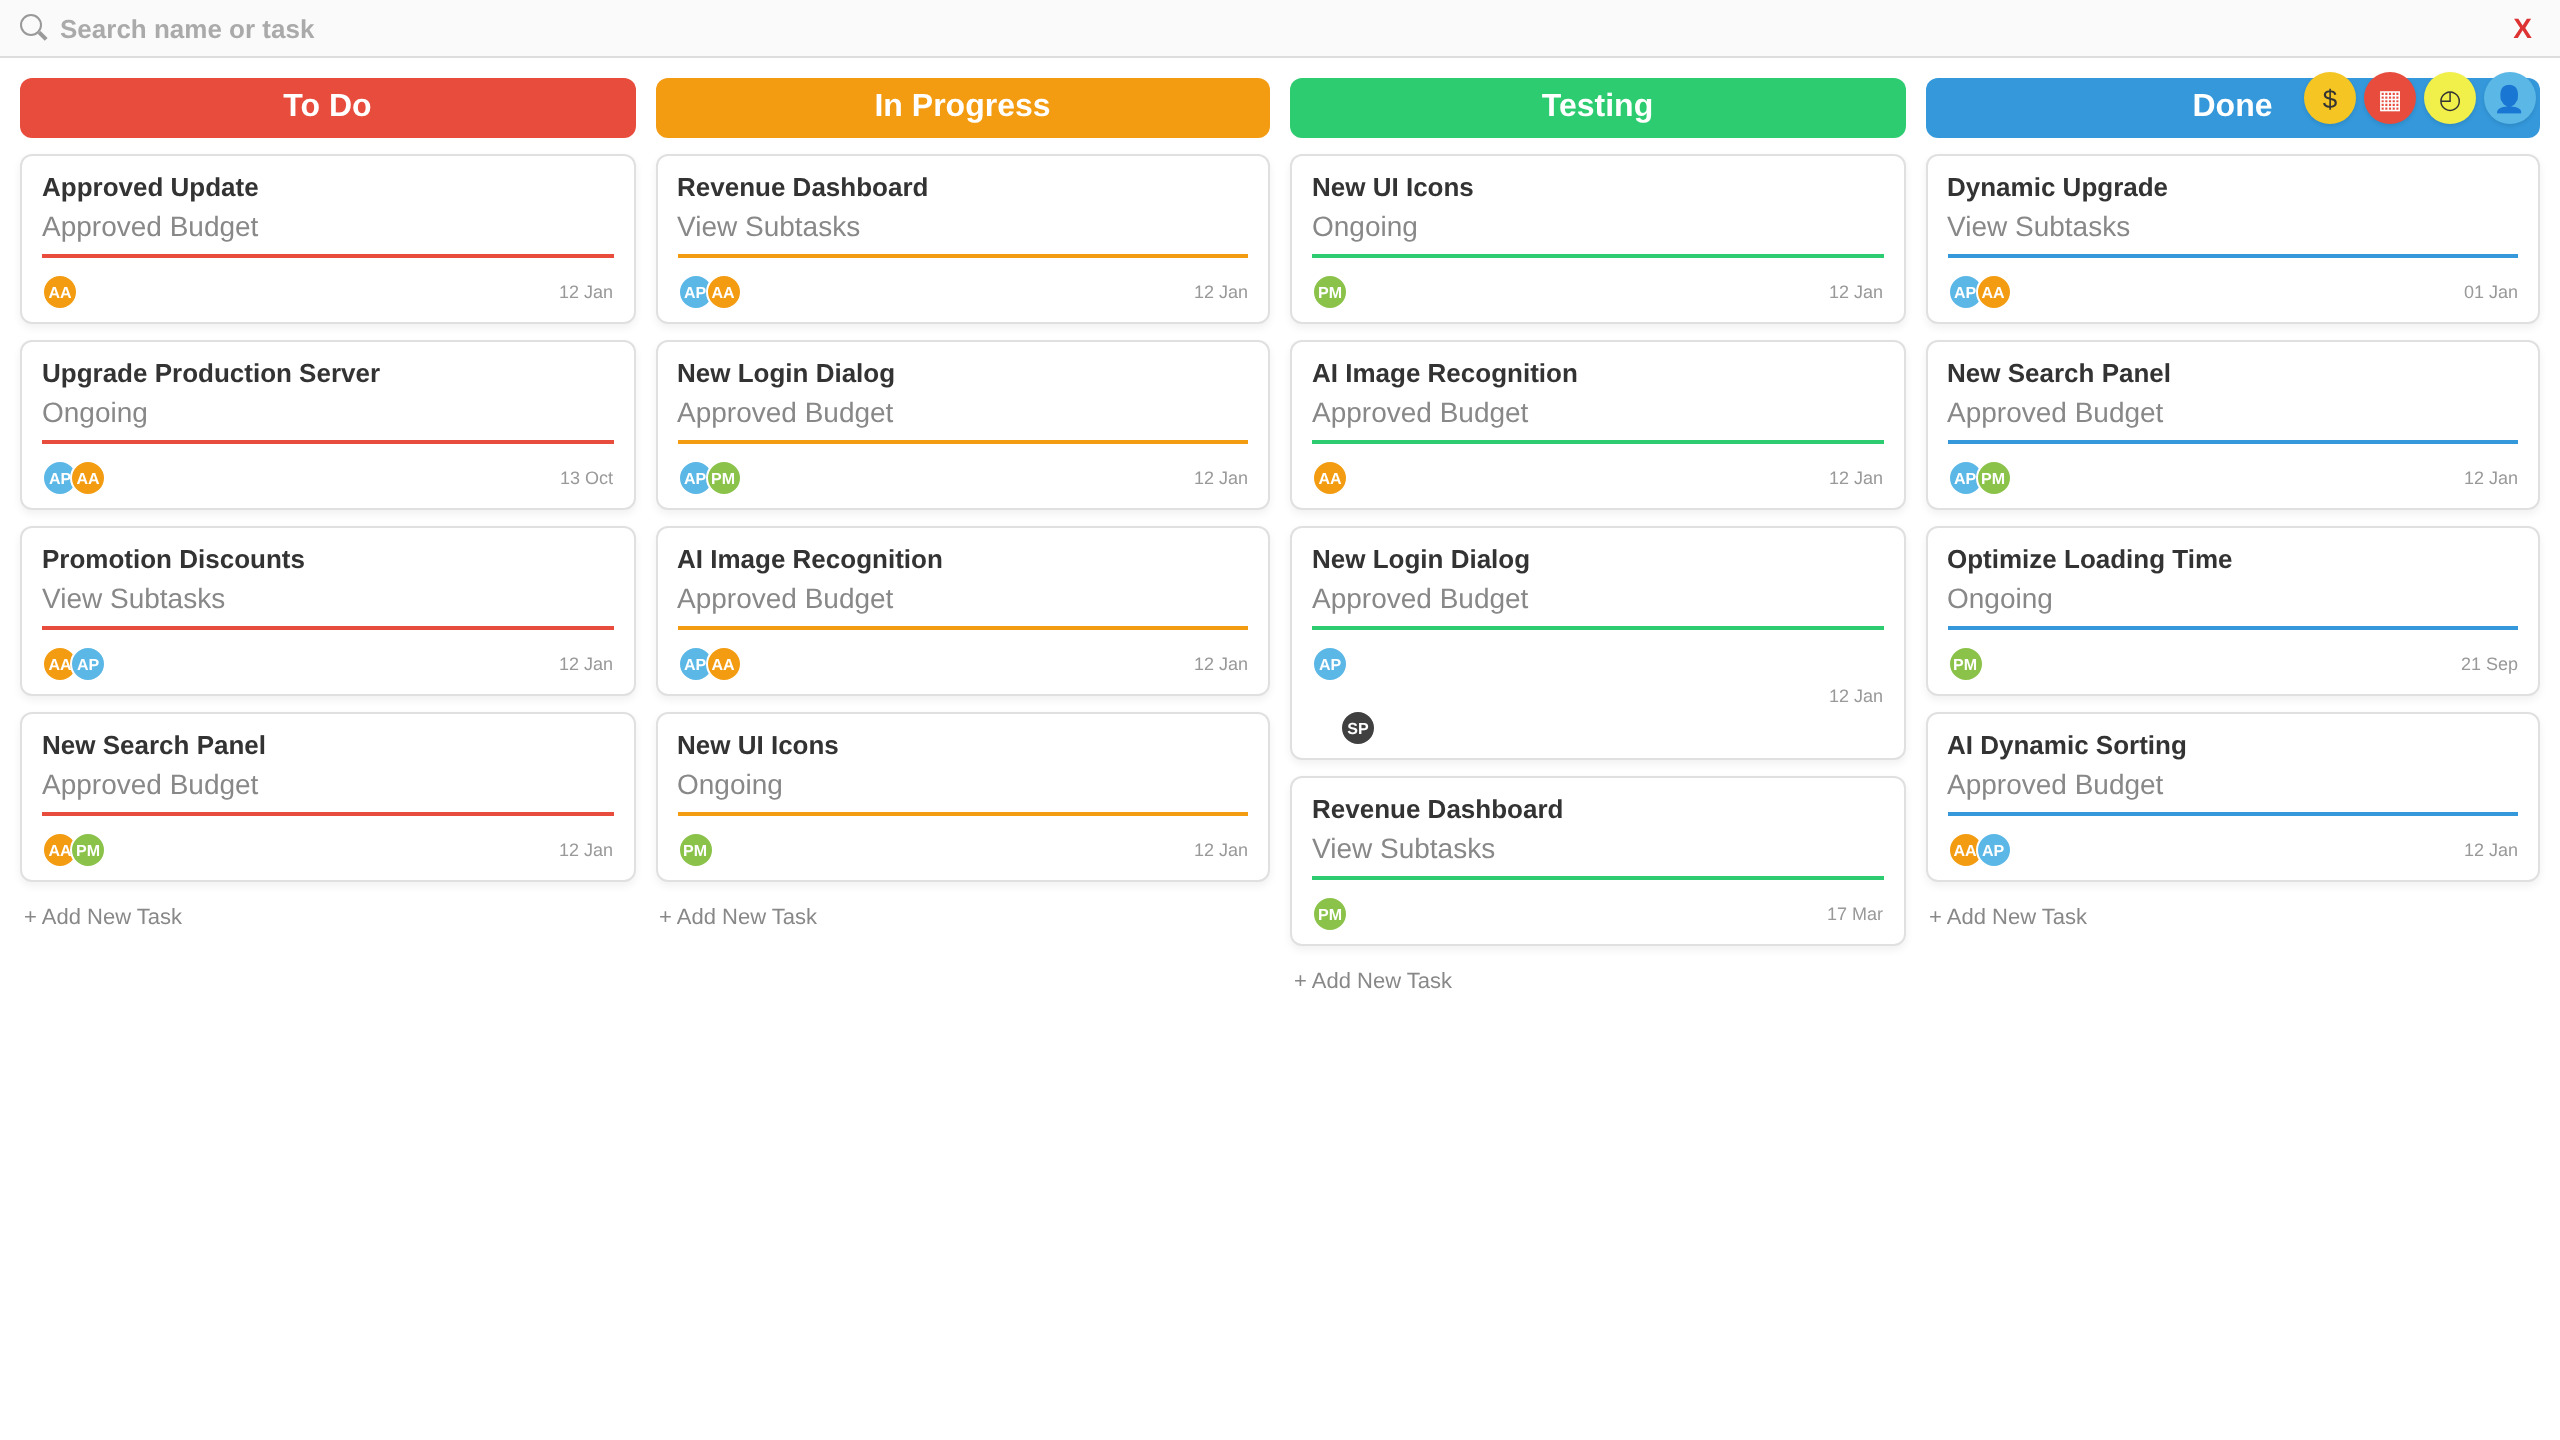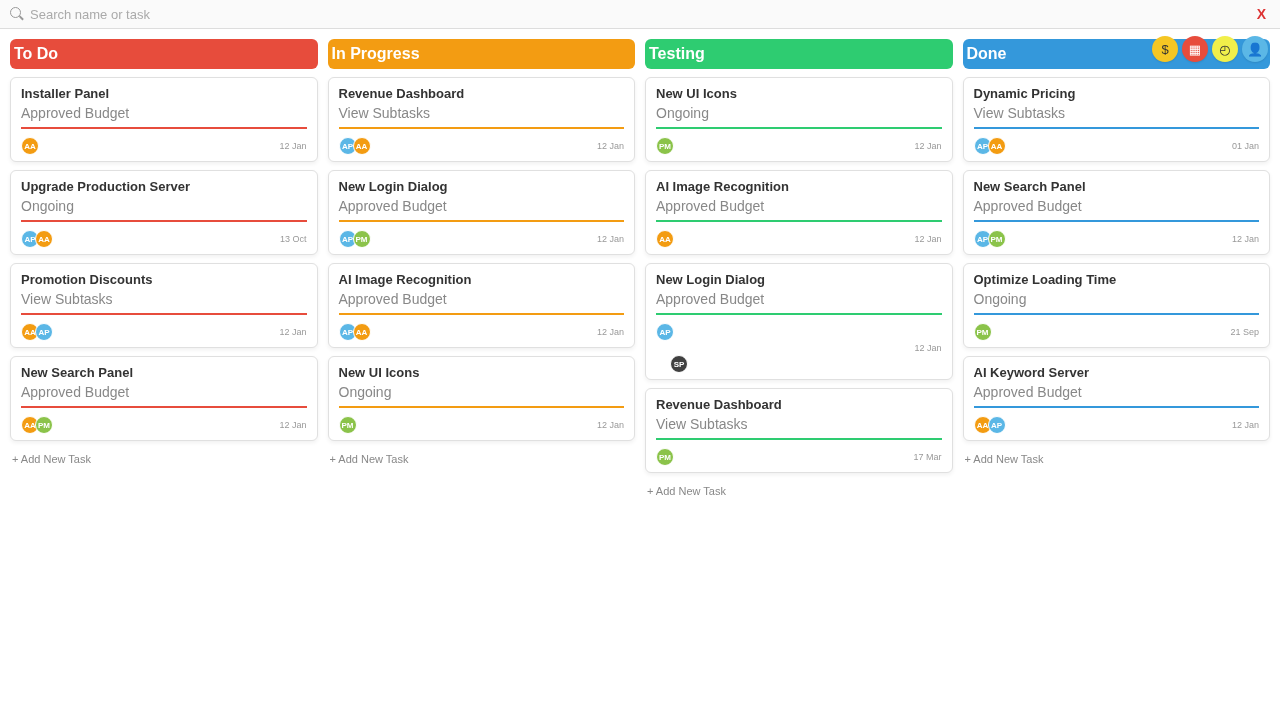--- a/index.html
+++ b/index.html
@@ -42,20 +42,21 @@
     transform: rotate(45deg);
     left: 9px; top: 10px;
   }
   .search-bar input {
     flex: 1;
     border: none;
     background: transparent;
     font-size: 13px;
     color: #b91c1c;
     outline: none;
+    font-weight: bold;
   }
   .search-bar input::placeholder { color: #aaa; }
   .search-bar .clear {
     color: #d33;
     font-weight: bold;
     font-size: 14px;
     cursor: pointer;
     padding: 0 4px;
   }
 
@@ -88,21 +89,21 @@
   .column {
     flex: 1 1 0;
     min-width: 0;
     display: flex;
     flex-direction: column;
     gap: 8px;
   }
 
   .col-header {
     color: #fff;
-    text-align: left;
+    text-align: center;
     padding: 6px 4px;
     border-radius: 6px;
     font-weight: 600;
     font-size: 16px;
   }
 
   .card {
     background: #fff;
     border: 1px solid #e0e0e0;
     border-radius: 6px;
@@ -172,21 +173,21 @@
     <div class="hi" style="background:#f5c623; color:#333">$</div>
     <div class="hi" style="background:#e74c3c; color:#fff">▦</div>
     <div class="hi" style="background:#f1ef4a; color:#333">◴</div>
     <div class="hi" style="background:#5bb7e6; color:#fff">👤</div>
   </div>
 
   <div class="board" id="board">
       <div class="column">
         <div class="col-header" style="background: rgb(231, 76, 60);">To Do</div>
         <div class="card">
-          <div class="title">Installer Panel</div>
+          <div class="title">Approved Update</div>
           <div class="subtitle">Approved Budget</div>
           <div class="accent" style="background: rgb(231, 76, 60);"></div>
           <div class="row">
             <div class="avatars">
               <div class="av" style="background: rgb(243, 156, 18);">AA</div>
             </div>
             <div class="date">12 Jan</div>
           </div>
         </div>
         <div class="card">
@@ -323,21 +324,21 @@
               <div class="av" style="background: rgb(139, 195, 74);">PM</div>
             </div>
             <div class="date">17 Mar</div>
           </div>
         </div>
         <div class="add-task">+ Add New Task</div>
       </div>
       <div class="column">
         <div class="col-header" style="background: rgb(52, 152, 219);">Done</div>
         <div class="card">
-          <div class="title">Dynamic Pricing</div>
+          <div class="title">Dynamic Upgrade</div>
           <div class="subtitle">View Subtasks</div>
           <div class="accent" style="background: rgb(52, 152, 219);"></div>
           <div class="row">
             <div class="avatars">
               <div class="av" style="background: rgb(91, 183, 230);">AP</div>
               <div class="av" style="background: rgb(243, 156, 18);">AA</div>
             </div>
             <div class="date">01 Jan</div>
           </div>
         </div>
@@ -358,21 +359,21 @@
           <div class="subtitle">Ongoing</div>
           <div class="accent" style="background: rgb(52, 152, 219);"></div>
           <div class="row">
             <div class="avatars">
               <div class="av" style="background: rgb(139, 195, 74);">PM</div>
             </div>
             <div class="date">21 Sep</div>
           </div>
         </div>
         <div class="card">
-          <div class="title">AI Keyword Server</div>
+          <div class="title">AI Dynamic Sorting</div>
           <div class="subtitle">Approved Budget</div>
           <div class="accent" style="background: rgb(52, 152, 219);"></div>
           <div class="row">
             <div class="avatars">
               <div class="av" style="background: rgb(243, 156, 18);">AA</div>
               <div class="av" style="background: rgb(91, 183, 230);">AP</div>
             </div>
             <div class="date">12 Jan</div>
           </div>
         </div>

